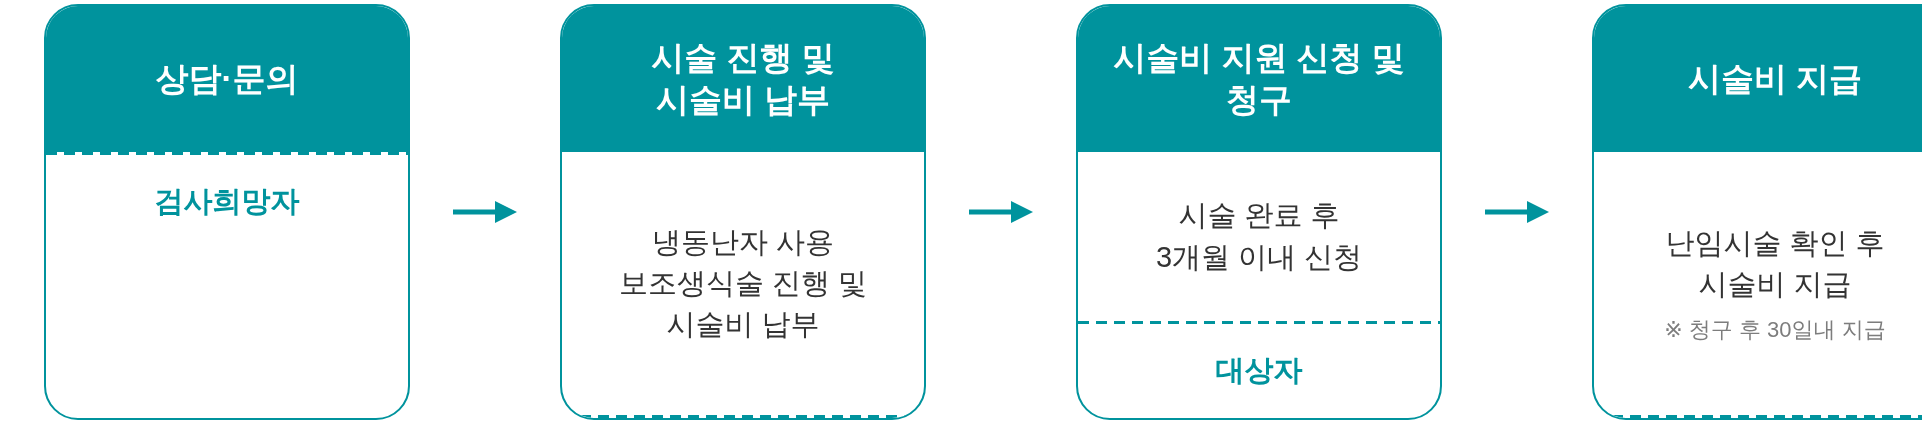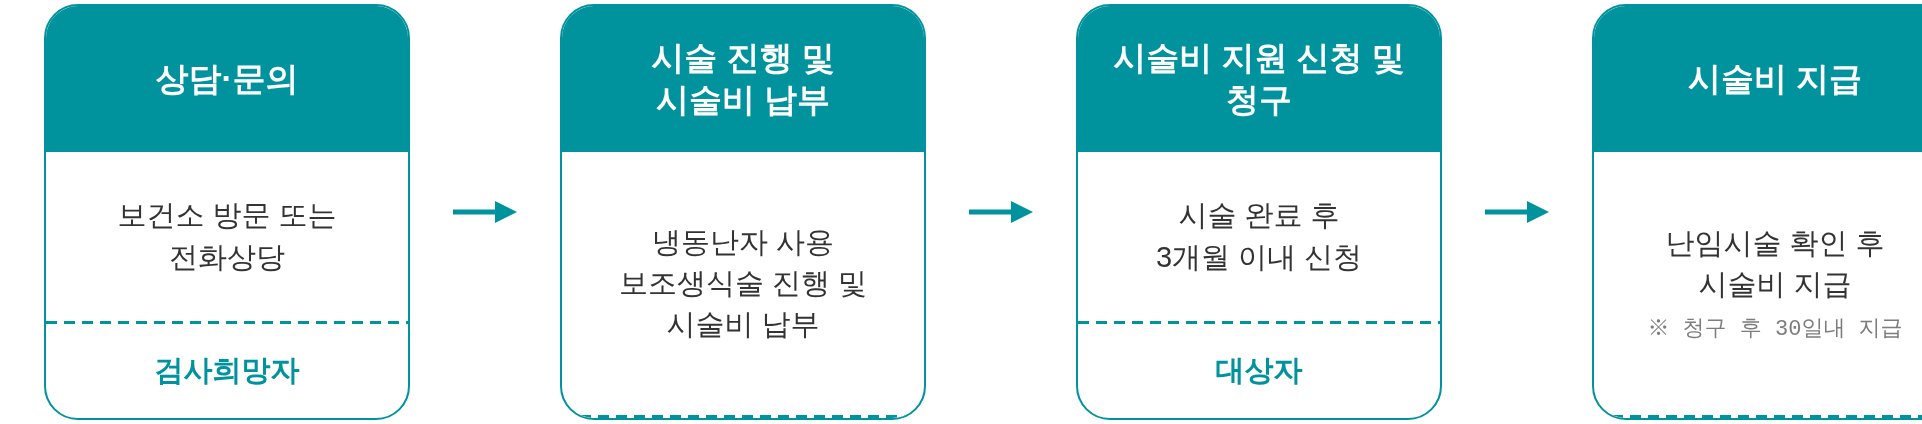--- a/index.html
+++ b/index.html
@@ -65,21 +65,20 @@
     font-size: 29px;
     color: var(--body-text);
     line-height: 1.42;
     white-space: pre-line;
   }
   .body-note {
     margin: 12px 0 0 0;
     font-size: 22px;
     color: var(--note-text);
     line-height: 1.2;
-    font-family: Liberation Mono, monospace;
   }
   .divider {
     flex: 0 0 3px;
     height: 3px;
     background: repeating-linear-gradient(90deg,
       var(--accent) 0px, var(--accent) 11px,
       transparent 11px, transparent 18px);
   }
   .card-footer {
     flex: 0 0 94px;
@@ -102,24 +101,20 @@
 </style>
 </head>
 <body>
 
 <div class="flow">
 
   <section class="card">
     <header class="card-header">
       <h2 class="card-title">상담·문의</h2>
     </header>
-    <div class="card-body">
-      <p class="body-text">보건소 방문 또는
-전화상당</p>
-    </div>
     <div class="divider"></div>
     <footer class="card-footer">검사희망자</footer>
   </section>
 
   <div class="arrow-cell">
     <svg width="64" height="34" viewBox="0 0 64 34" aria-hidden="true">
       <rect x="0" y="14.5" width="43" height="5" fill="currentColor"></rect>
       <polygon points="42,6 42,28 64,17" fill="currentColor"></polygon>
     </svg>
   </div>

